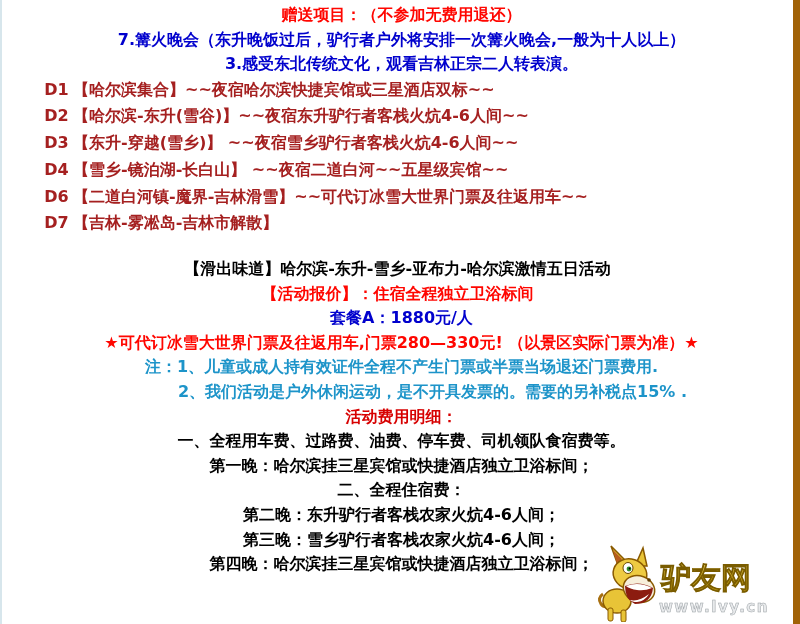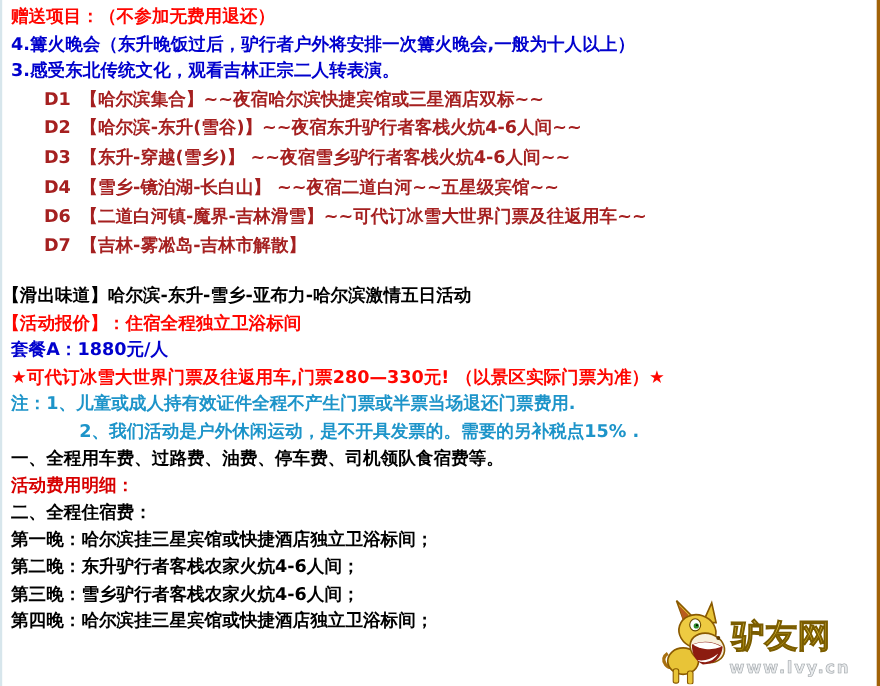--- a/index.html
+++ b/index.html
@@ -2,25 +2,26 @@
 <html><head>
 <meta charset="utf-8">
 <style>
   html,body{margin:0;padding:0;background:#fff;}
   #page{
     position:relative;
     width:800px;height:624px;
     box-sizing:border-box;
     background:#fff;
     border-left:2px solid #d7e6ec;
-    border-right:3px solid #a16207;
+    border-right:7px solid #a16207;
     overflow:hidden;
     font-family:"DejaVu Sans","Liberation Sans",sans-serif;
     font-weight:bold;
     font-size:16px;
+    text-align:center;
   }
   .line{line-height:24.6px;white-space:nowrap;}
   .red{color:#ff0600;}
   .blue{color:#0101cd;}
   .cyan{color:#1d94c9;}
   .black{color:#000;}
   .dred{color:#d70000;}
   .ind8{padding-left:8px;}
   .ind20{}
   .ind42{padding-left:42px;margin-left:28px;}
@@ -35,21 +36,21 @@
     width:172px;height:78px;
   }
 </style>
 </head>
 <body>
 
 <div id="page">
 
   <section class="gift">
     <div class="line red ind8">赠送项目：（不参加无费用退还）</div>
-    <div class="line blue ind8">4.篝火晚会（东升晚饭过后，驴行者户外将安排一次篝火晚会,一般为十人以上）</div>
+    <div class="line blue ind8">7.篝火晚会（东升晚饭过后，驴行者户外将安排一次篝火晚会,一般为十人以上）</div>
     <div class="line blue ind8">3.感受东北传统文化，观看吉林正宗二人转表演。</div>
   </section>
 
   <section class="days">
     <div class="dayline">
       <span class="daycode">D1</span>
       <span class="daytext">【哈尔滨集合】~~夜宿哈尔滨快捷宾馆或三星酒店双标~~</span>
     </div>
     <div class="dayline">
       <span class="daycode">D2</span>
@@ -76,24 +77,24 @@
   <section class="offer">
     <div class="line black ind20">【滑出味道】哈尔滨-东升-雪乡-亚布力-哈尔滨激情五日活动</div>
     <div class="line red ind20">【活动报价】：住宿全程独立卫浴标间</div>
     <div class="line blue ind8">套餐A：1880元/人</div>
     <div class="line red ind8">★可代订冰雪大世界门票及往返用车,门票280—330元! （以景区实际门票为准）★</div>
     <div class="line cyan ind8">注：1、儿童或成人持有效证件全程不产生门票或半票当场退还门票费用.</div>
     <div class="line cyan ind42">2、我们活动是户外休闲运动，是不开具发票的。需要的另补税点15% .</div>
   </section>
 
   <section class="costs">
+    <div class="line dred ind8">活动费用明细：</div>
     <div class="line black ind8">一、全程用车费、过路费、油费、停车费、司机领队食宿费等。</div>
-    <div class="line dred ind8">活动费用明细：</div>
+    <div class="line black ind8">第一晚：哈尔滨挂三星宾馆或快捷酒店独立卫浴标间；</div>
     <div class="line black ind8">二、全程住宿费：</div>
-    <div class="line black ind8">第一晚：哈尔滨挂三星宾馆或快捷酒店独立卫浴标间；</div>
     <div class="line black ind8">第二晚：东升驴行者客栈农家火炕4-6人间；</div>
     <div class="line black ind8">第三晚：雪乡驴行者客栈农家火炕4-6人间；</div>
     <div class="line black ind8">第四晚：哈尔滨挂三星宾馆或快捷酒店独立卫浴标间；</div>
   </section>
 
   <div class="logo">
     <svg width="172" height="78" viewBox="0 0 172 78">
       <defs>
         <linearGradient id="gold" x1="0" y1="0" x2="0" y2="1">
           <stop offset="0" stop-color="#f3dc6e"></stop>

